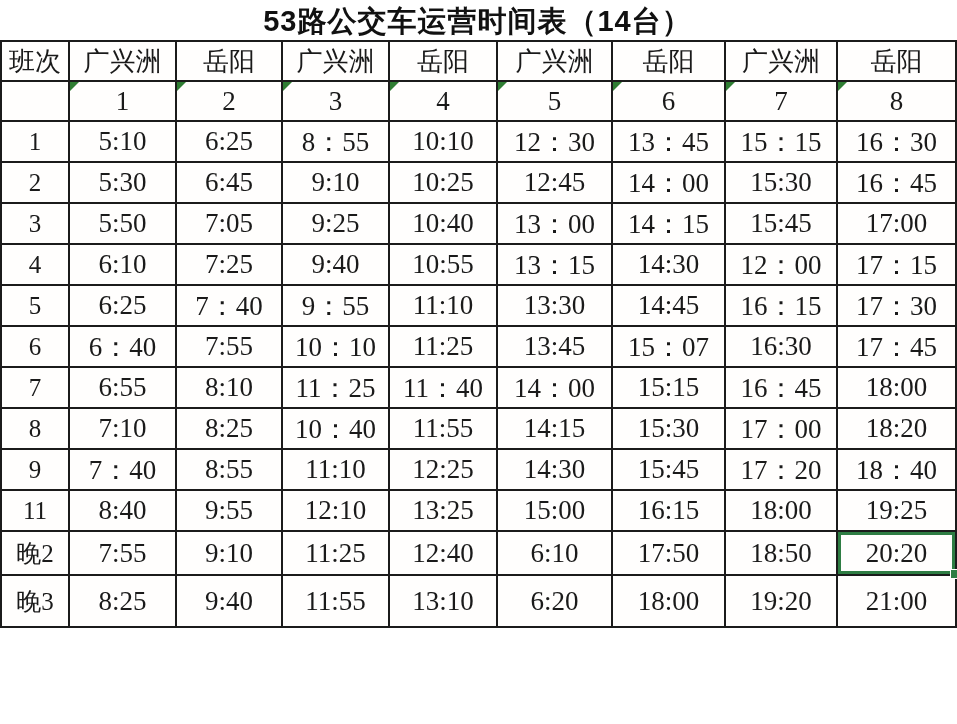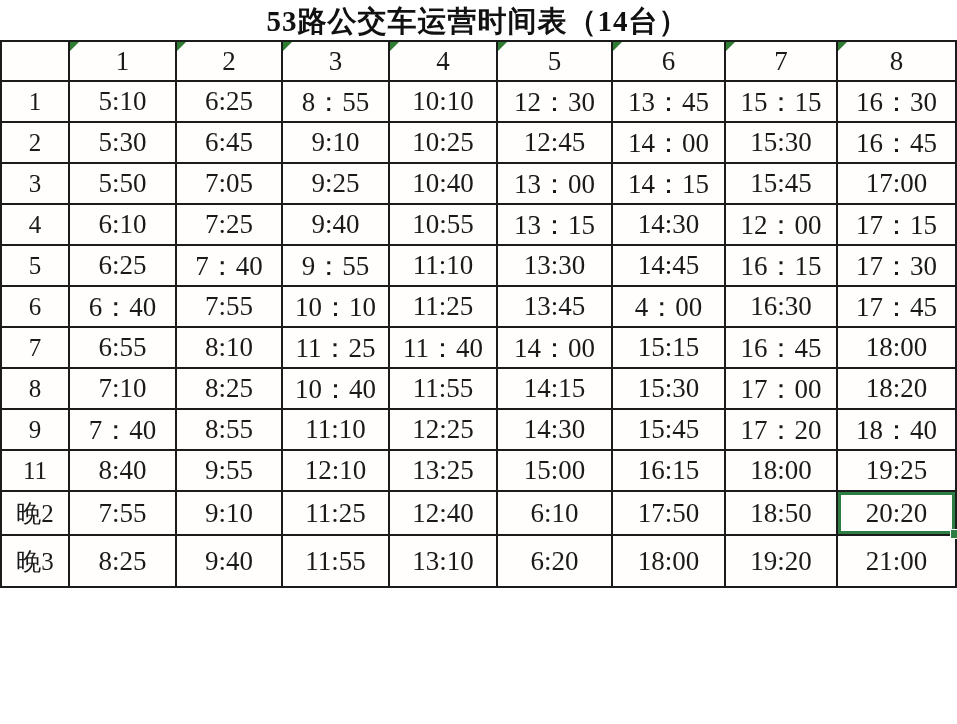--- a/index.html
+++ b/index.html
@@ -11,21 +11,21 @@
   body{
     width:957px;height:724px;overflow:hidden;
     font-family:"Liberation Serif","DejaVu Serif",serif;
     color:#1a1a1a;
   }
   .sheet{width:957px;}
   .title{
     width:955px;height:40px;line-height:42px;
     text-align:center;font-size:29px;font-weight:bold;
     letter-spacing:1px;color:#111;
-    font-family:Liberation Serif, serif;
+    font-family:Liberation Sans, sans-serif;
     white-space:nowrap;
   }
   table{
     border-collapse:collapse;table-layout:fixed;
     width:955px;
     border:2px solid var(--grid);
   }
   th,td{
     border:2px solid var(--grid);
     text-align:center;vertical-align:middle;
@@ -74,20 +74,31 @@
         <col style="width:106px">
       <col style="width:107px">
         <col style="width:108px">
         <col style="width:115px">
       <col style="width:113px">
         <col style="width:112px">
         <col style="width:119px">
     </colgroup>
     <thead>
         <tr>
+          <th>班次</th>
+          <th>广兴洲</th>
+          <th>岳阳</th>
+          <th>广兴洲</th>
+          <th>岳阳</th>
+          <th>广兴洲</th>
+          <th>岳阳</th>
+          <th>广兴洲</th>
+          <th>岳阳</th>
+        </tr>
+        <tr>
           <td></td>
           <td><span class="flag-icon"></span><span>1</span></td>
           <td><span class="flag-icon"></span><span>2</span></td>
           <td><span class="flag-icon"></span><span>3</span></td>
           <td><span class="flag-icon"></span><span>4</span></td>
           <td><span class="flag-icon"></span><span>5</span></td>
           <td><span class="flag-icon"></span><span>6</span></td>
           <td><span class="flag-icon"></span><span>7</span></td>
           <td><span class="flag-icon"></span><span>8</span></td>
         </tr>
@@ -148,21 +159,21 @@
           <td>16：15</td>
           <td>17：30</td>
         </tr>
         <tr>
           <td class="row-label">6</td>
           <td>6：40</td>
           <td>7:55</td>
           <td>10：10</td>
           <td>11:25</td>
           <td>13:45</td>
-          <td>4：00</td>
+          <td>15：07</td>
           <td>16:30</td>
           <td>17：45</td>
         </tr>
         <tr>
           <td class="row-label">7</td>
           <td>6:55</td>
           <td>8:10</td>
           <td>11：25</td>
           <td>11：40</td>
           <td>14：00</td>

